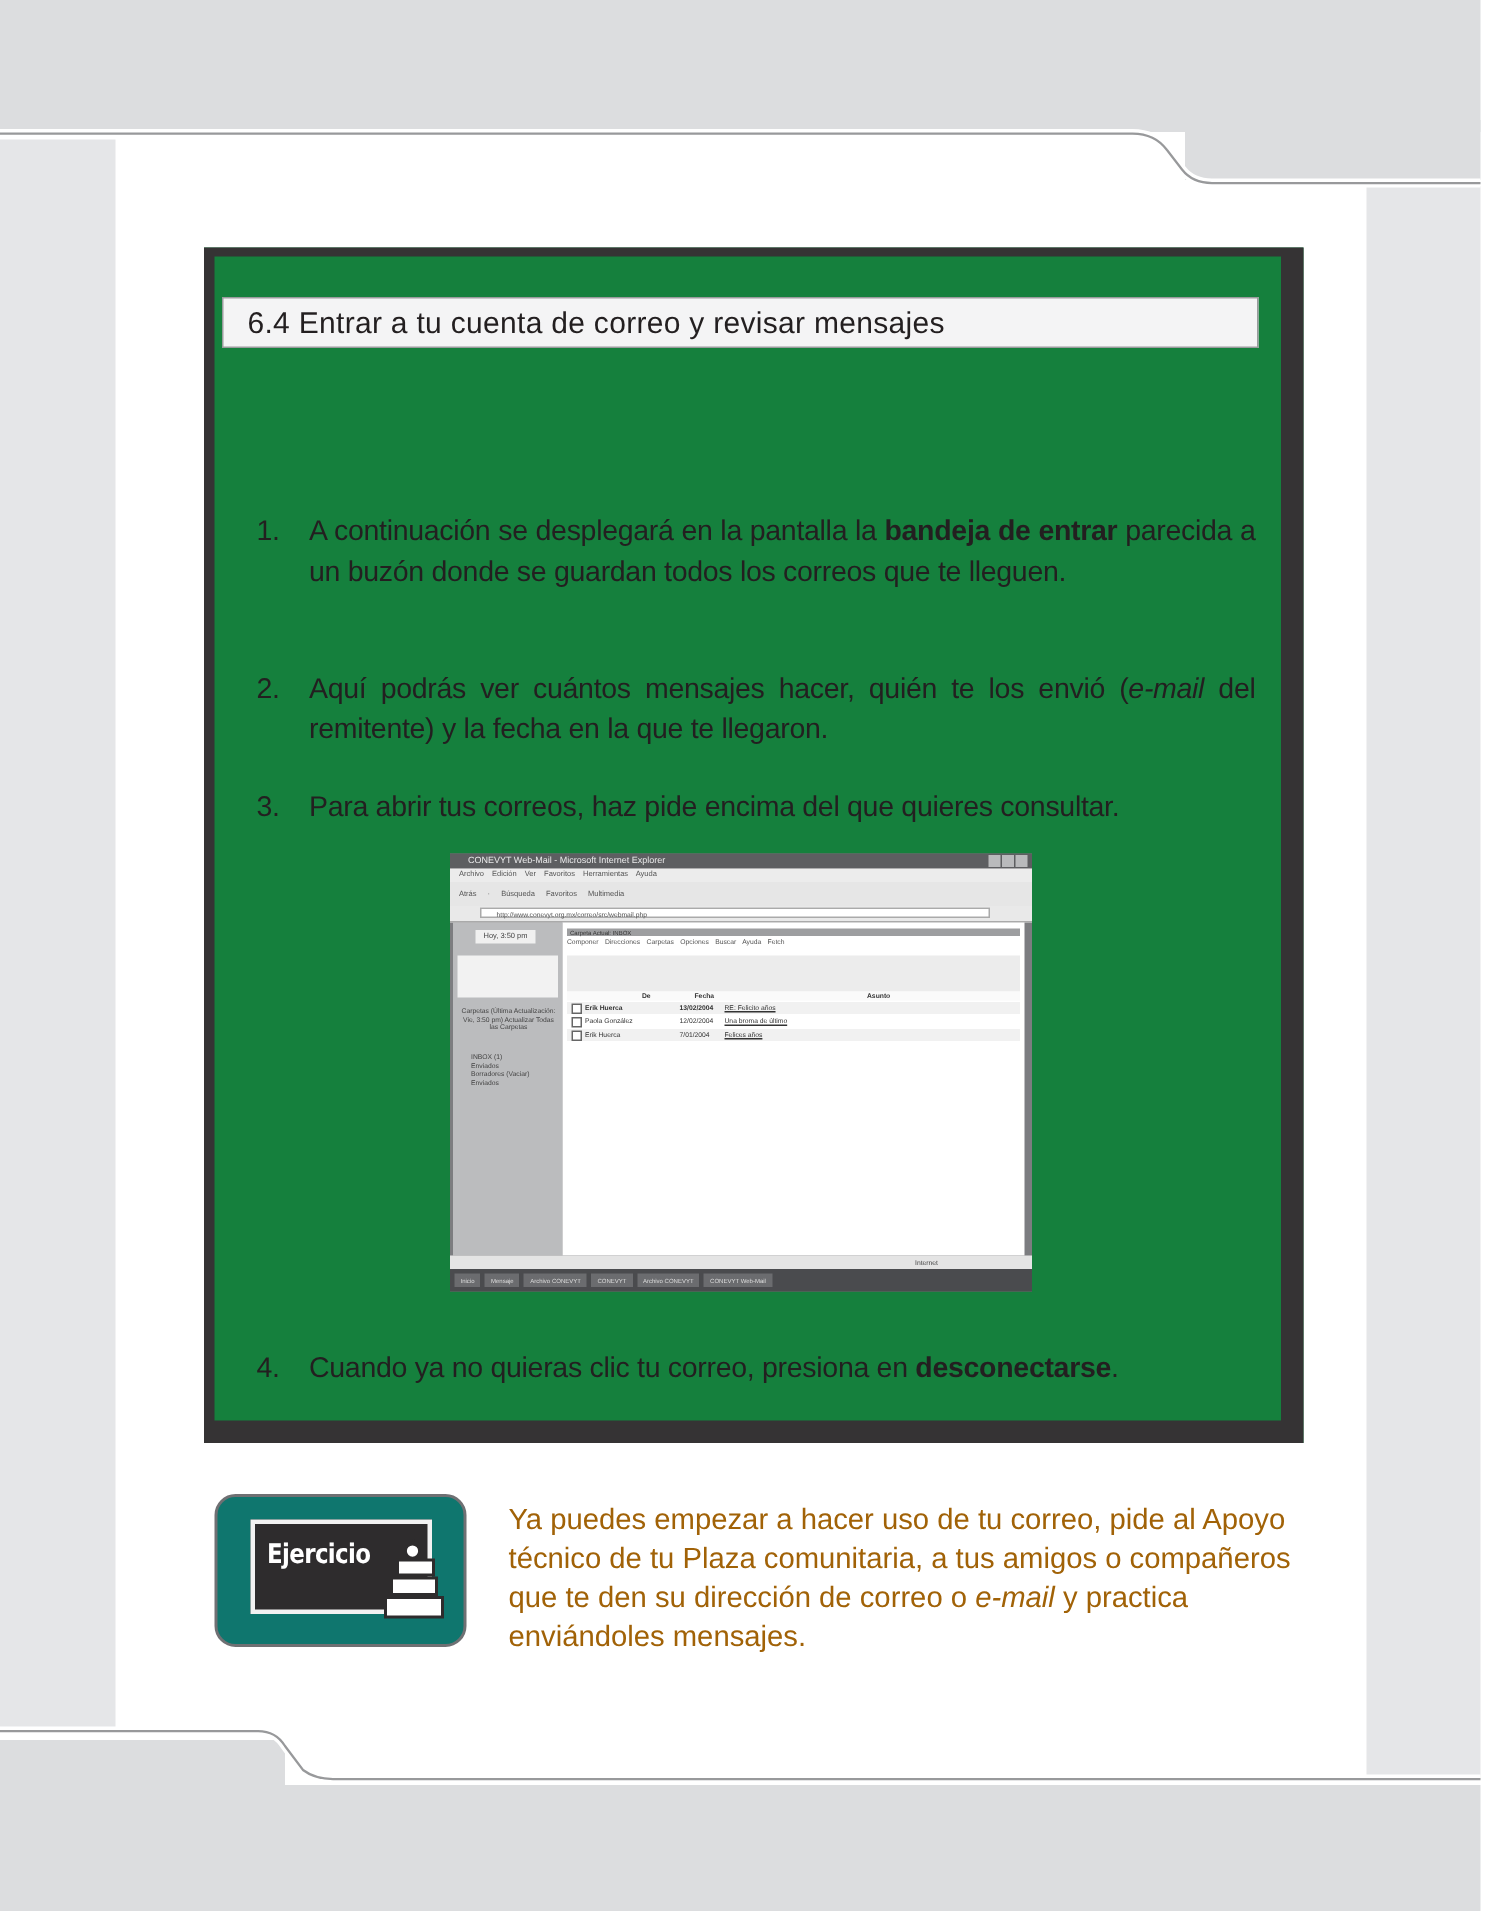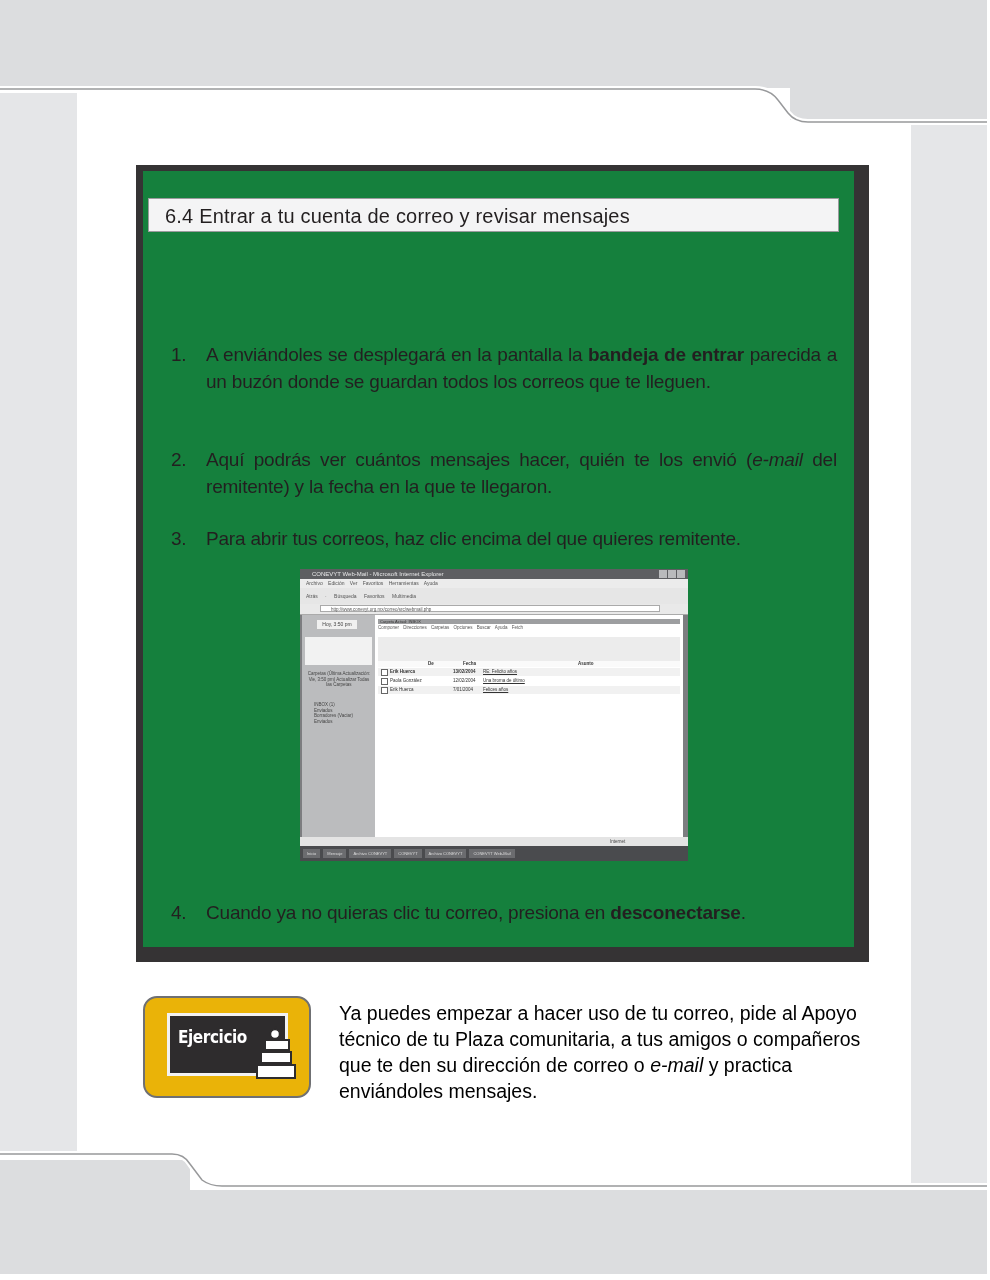--- a/index.html
+++ b/index.html
@@ -66,25 +66,25 @@
   .shot .row { position:absolute; left:3px; width:302px; height:8px; font-size:4.5px; line-height:8px; color:#333; }
   .shot .row .cb { position:absolute; left:3px; top:1px; width:5px; height:5px; border:1px solid #666; background:#fff; }
   .shot .row .from { position:absolute; left:12px; }
   .shot .row .date { position:absolute; left:75px; }
   .shot .row .subj { position:absolute; left:105px; text-decoration:underline; }
   .shot .statusbar { position:absolute; left:0; top:268px; width:388px; height:9px; background:#e4e4e4; font-size:4.5px; line-height:9px; color:#444; }
   .shot .taskbar { position:absolute; left:0; top:277px; width:388px; height:15px; background:#4a4b4e; display:flex; align-items:center; gap:3px; padding-left:3px; box-sizing:border-box; }
   .shot .taskbar span { height:9px; background:#6b6c6f; font-size:4px; line-height:9px; color:#ddd; padding:0 4px; display:block; }
 
   
-  .ej-badge { left: 143px; top: 996px; width: 168px; height: 102px; background: #eab308; border: 2px solid #6f7073; border-radius: 14px; box-sizing: border-box; }
+  .ej-badge { left: 143px; top: 996px; width: 168px; height: 102px; background: #0f766e; border: 2px solid #6f7073; border-radius: 14px; box-sizing: border-box; }
   .blackboard { position:absolute; left: 22px; top: 15px; width: 115px; height: 57px; background: #2e2c2d; border: 3px solid #f2f2f2; }
   .ej-label { position:absolute; left: 8px; top: 10px; color: #ffffff; font-family: "DejaVu Sans", sans-serif; font-weight: bold; font-size: 18px; letter-spacing: -0.5px; transform: scaleX(0.85); transform-origin: left; }
   .books { position:absolute; left: 110px; top: 28px; }
-  .ej-text { left: 339px; top: 1000px; width: 525px; font-size: 19.5px; line-height: 26px; color: #000000; }
+  .ej-text { left: 339px; top: 1000px; width: 525px; font-size: 19.5px; line-height: 26px; color: #a16207; }
   i { }
 </style>
 </head>
 <body>
 
 <div class="abs top-band"></div>
 <div class="abs right-tab"></div>
 <div class="abs left-strip"></div>
 <div class="abs right-strip"></div>
 <div class="abs bottom-band"></div>
@@ -96,31 +96,31 @@
   <path d="M0 1154 H172 Q184 1154 190 1164 L202 1180 Q210 1186 222 1186 H987" fill="none" stroke="#ffffff" stroke-width="6"></path>
   <path d="M0 1154 H172 Q184 1154 190 1164 L202 1180 Q210 1186 222 1186 H987" fill="none" stroke="#98999b" stroke-width="1.5"></path>
 </svg>
 
 <div class="abs box">
   <div class="title-box">6.4 Entrar a tu cuenta de correo y revisar mensajes</div>
 
 
   <div class="step" style="top:170px;">
     <span class="num">1.</span>
-    <span class="txt"><span>A enviándoles se desplegará en la pantalla la </span><b>bandeja de entrar</b><span> parecida a un buzón donde se guardan todos los correos que te lleguen.</span></span>
+    <span class="txt"><span>A continuación se desplegará en la pantalla la </span><b>bandeja de entrar</b><span> parecida a un buzón donde se guardan todos los correos que te lleguen.</span></span>
   </div>
 
   <div class="step" style="top:275px;">
     <span class="num">2.</span>
     <span class="txt"><span>Aquí podrás ver cuántos mensajes hacer, quién te los envió (</span><i>e-mail</i><span> del remitente) y la fecha en la que te llegaron.</span></span>
   </div>
 
   <div class="step" style="top:354px;">
     <span class="num">3.</span>
-    <span class="txt">Para abrir tus correos, haz clic encima del que quieres remitente.</span>
+    <span class="txt">Para abrir tus correos, haz pide encima del que quieres consultar.</span>
   </div>
 
   <div class="step" style="top:728px;">
     <span class="num">4.</span>
     <span class="txt"><span>Cuando ya no quieras clic tu correo, presiona en </span><b>desconectarse</b><span>.</span></span>
   </div>
 </div>
 
 <div class="abs shot">
   <div class="titlebar">CONEVYT Web-Mail - Microsoft Internet Explorer</div>

